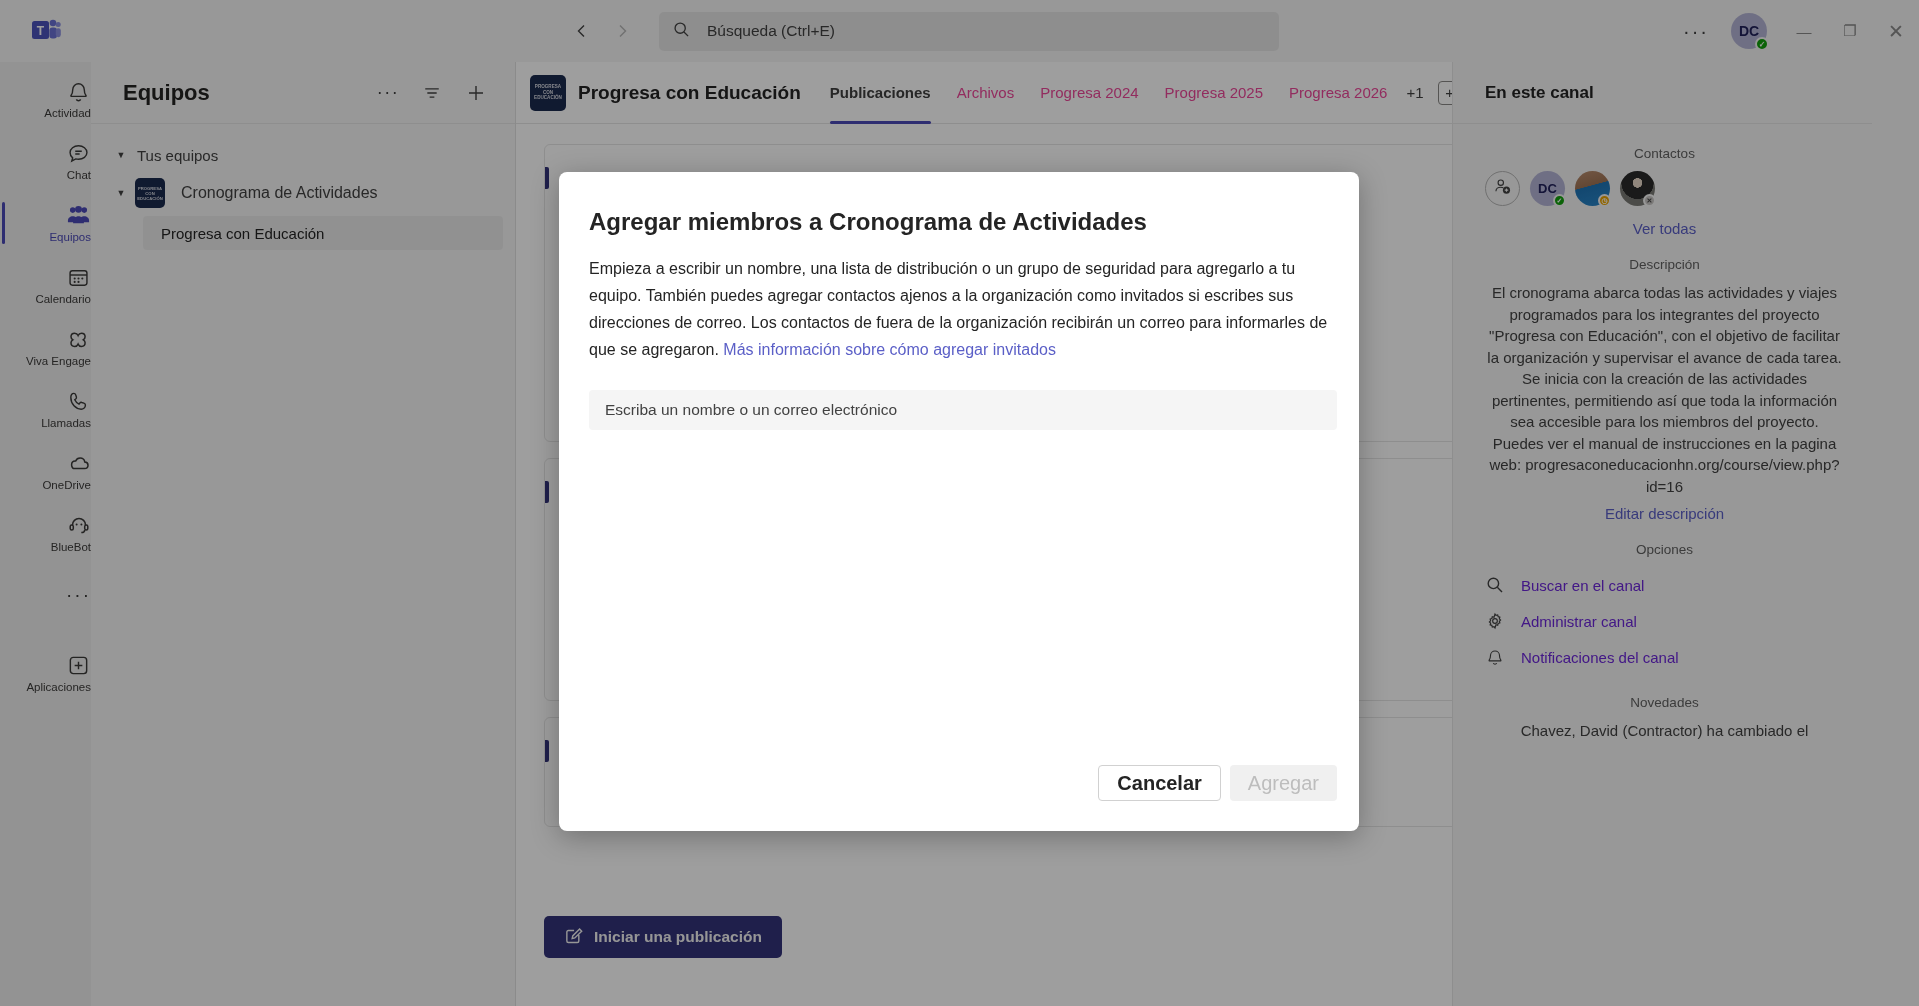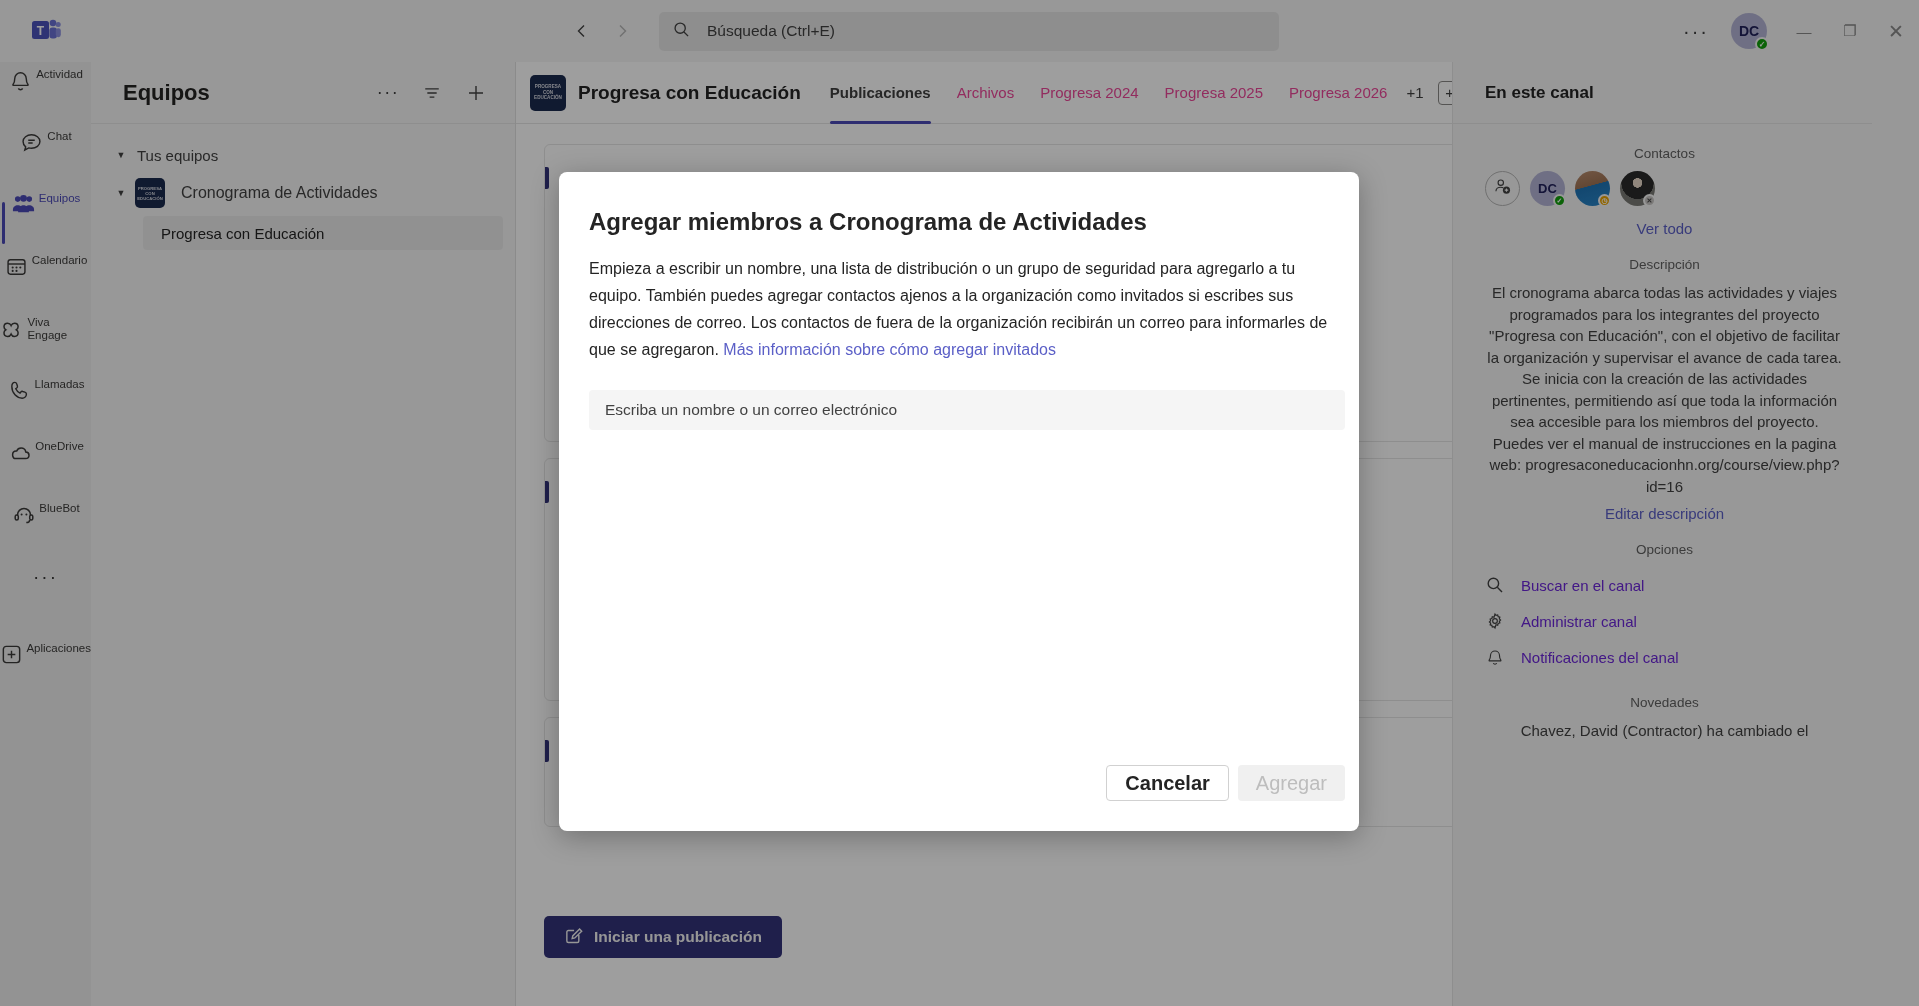--- a/index.html
+++ b/index.html
@@ -87,22 +87,22 @@
 
   
   .rail {
     position: absolute; left: 0; top: 62px;
     width: 91px; height: 944px;
     background: #eeeeee;
     padding-top: 6px;
   }
   .rail-item {
     width: 91px; height: 62px;
-    display: flex; flex-direction: row;
-    align-items: flex-start; justify-content: center;
+    display: flex; flex-direction: column;
+    align-items: flex-end; justify-content: center;
     gap: 3px; cursor: pointer; position: relative;
     color: #3b3a39;
   }
   .rail-item .ico { width: 25px; height: 25px; display: flex; align-items: center; justify-content: center; }
   .rail-item .lbl { font-size: 11.5px; line-height: 13px; color: #3b3a39; }
   .rail-item.active .lbl { color: #4b49b6; font-weight: 400; }
   .rail-item.active .ico { color: #4b49b6; }
   .rail-item.active::before {
     content: ""; position: absolute; left: 2px; top: 10px;
     width: 3px; height: 42px; border-radius: 2px; background: #4b49b6;
@@ -288,21 +288,21 @@
   .news-text { font-size: 15px; line-height: 21px; color: #424242; }
 
   
   .modal {
     position: absolute; z-index: 60;
     left: 559px; top: 172px;
     width: 800px; height: 659px;
     background: #ffffff;
     border-radius: 8px;
     box-shadow: 0 6px 28px rgba(0,0,0,0.28);
-    padding: 36px 14px 0 30px;
+    padding: 36px 22px 0 30px;
     display: flex; flex-direction: column;
   }
   .modal-title {
     font-size: 24px; font-weight: 700; color: #242424;
     margin-bottom: 19px;
   }
   .modal-desc {
     font-size: 16px; line-height: 27px; color: #242424;
     margin-bottom: 27px;
   }
@@ -626,21 +626,21 @@
 
         <div class="c-av" style="background:linear-gradient(165deg,#b98d6f 0%,#a07455 42%,#1f74b5 43%,#2a86c9 100%);">
           <span class="badge" style="background:#eaa300;">◷</span>
         </div>
 
         <div class="c-av" style="background:radial-gradient(circle at 50% 34%, #e8d9c8 0 16%, #2b2b2b 17% 55%, #7a7a74 56% 100%);">
           <span class="badge" style="background:#c8c6c4;color:#4a4a4a;">✕</span>
         </div>
       </div>
 
-      <div class="link">Ver todo</div>
+      <div class="link">Ver todas</div>
 
       <div class="sec-gap"></div>
 
       <div class="sec-label">Descripción</div>
       <div class="desc-text">El cronograma abarca todas las actividades y viajes programados para los integrantes del proyecto "Progresa con Educación", con el objetivo de facilitar la organización y supervisar el avance de cada tarea. Se inicia con la creación de las actividades pertinentes, permitiendo así que toda la información sea accesible para los miembros del proyecto. Puedes ver el manual de instrucciones en la pagina web: progresaconeducacionhn.org/course/view.php?id=16</div>
       <div class="link">Editar descripción</div>
 
       <div class="sec-gap"></div>
 
       <div class="sec-label">Opciones</div>

